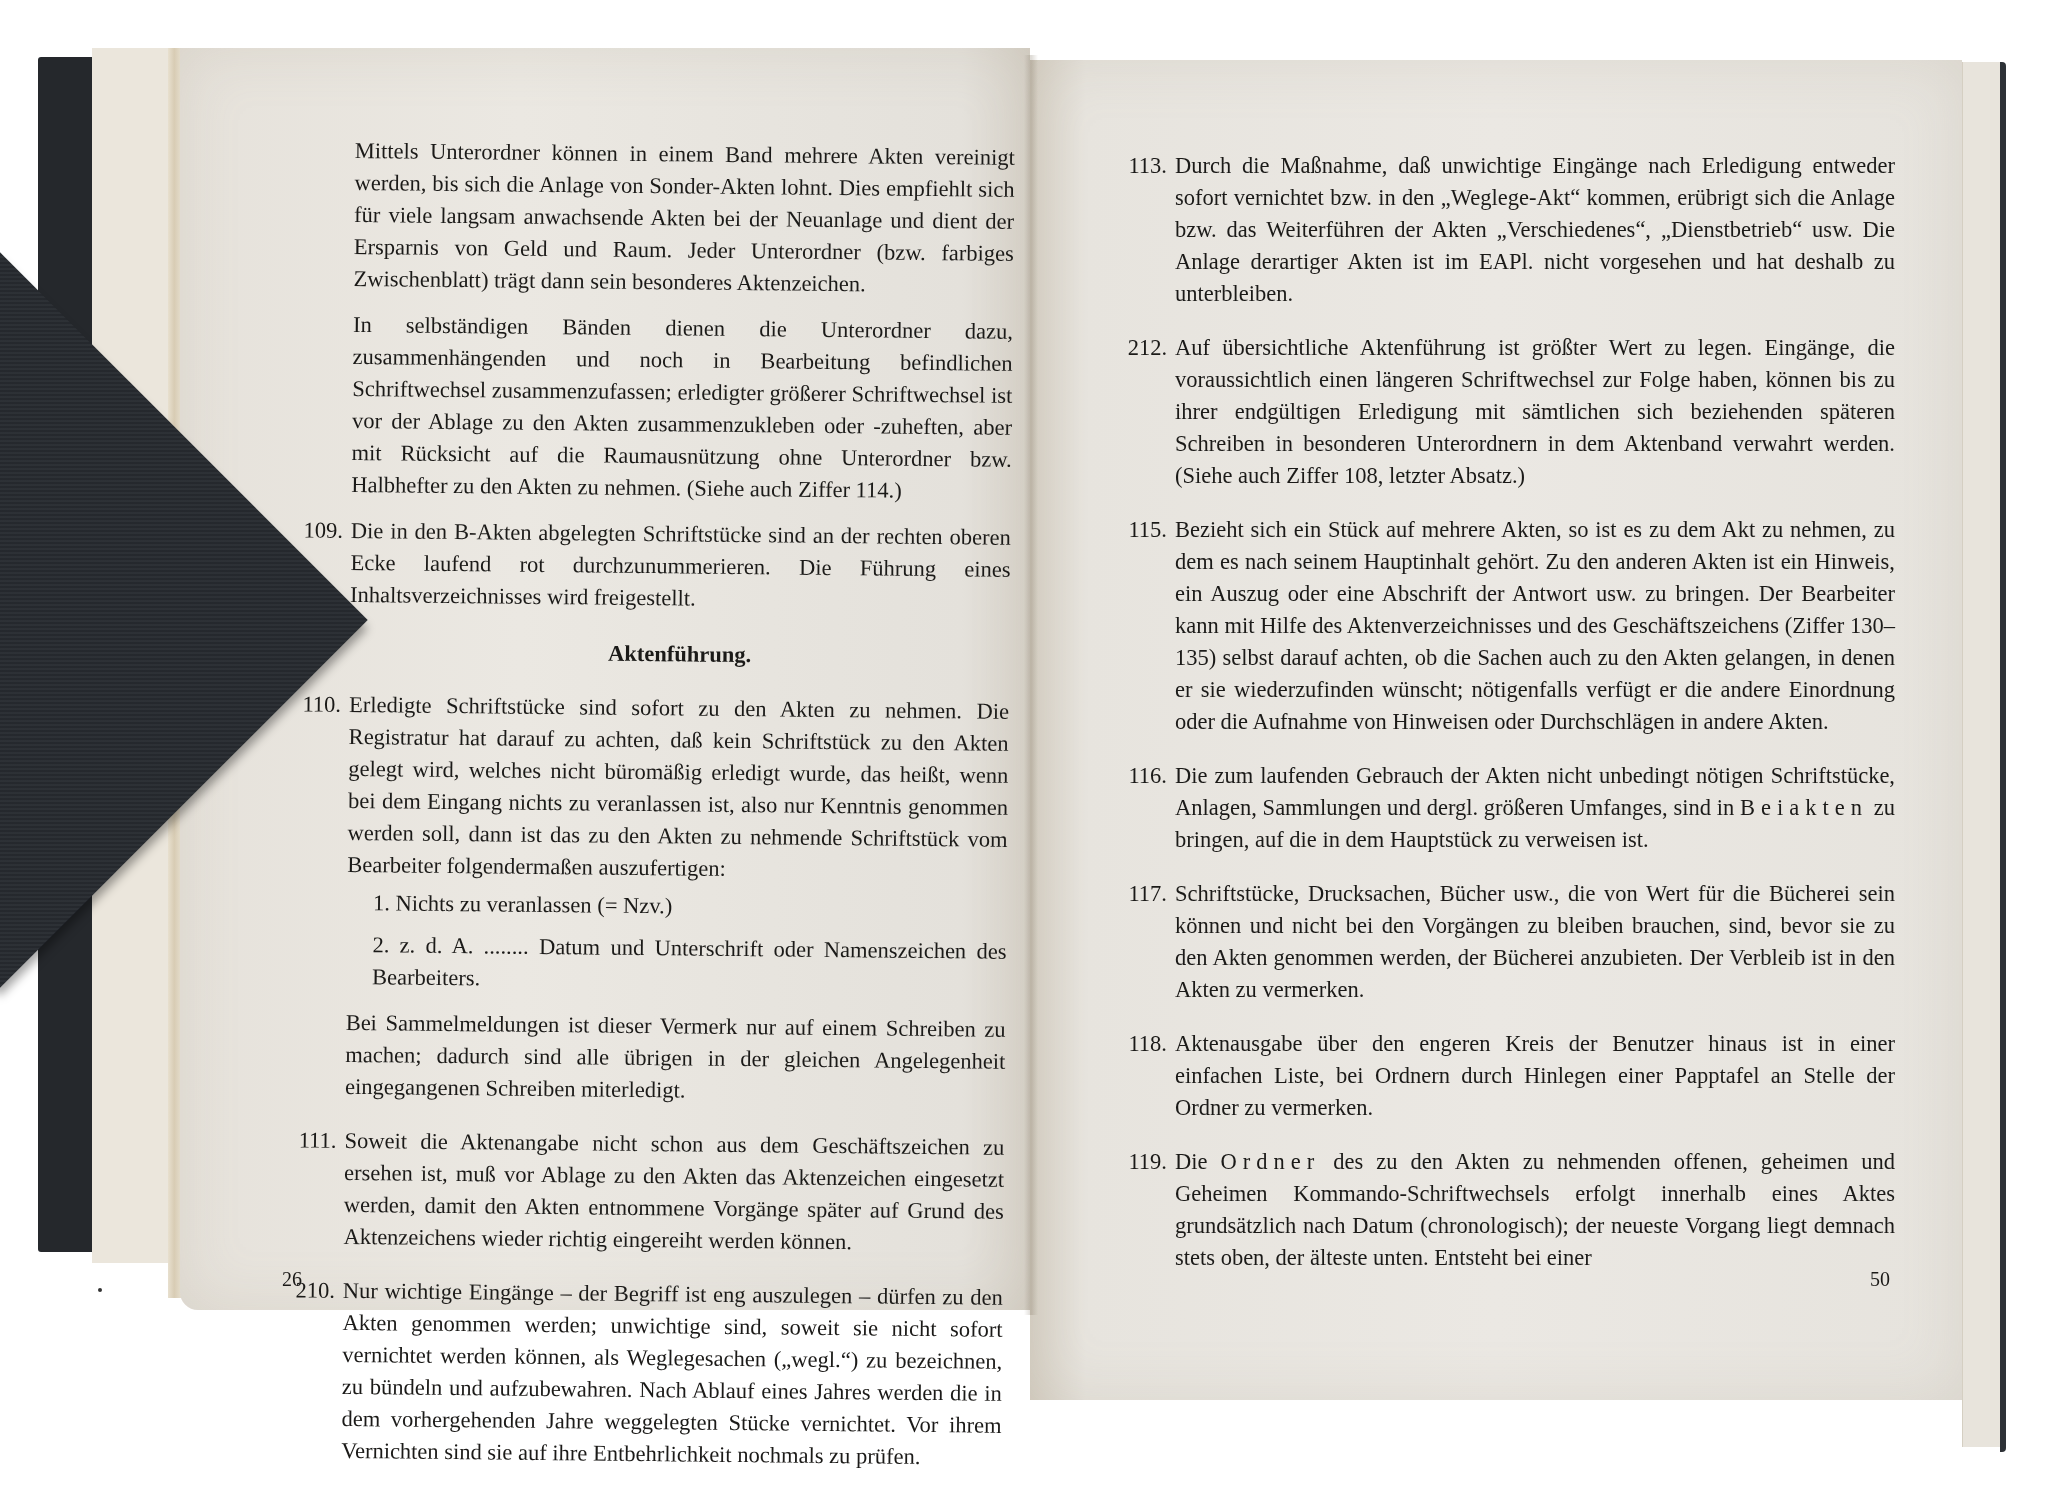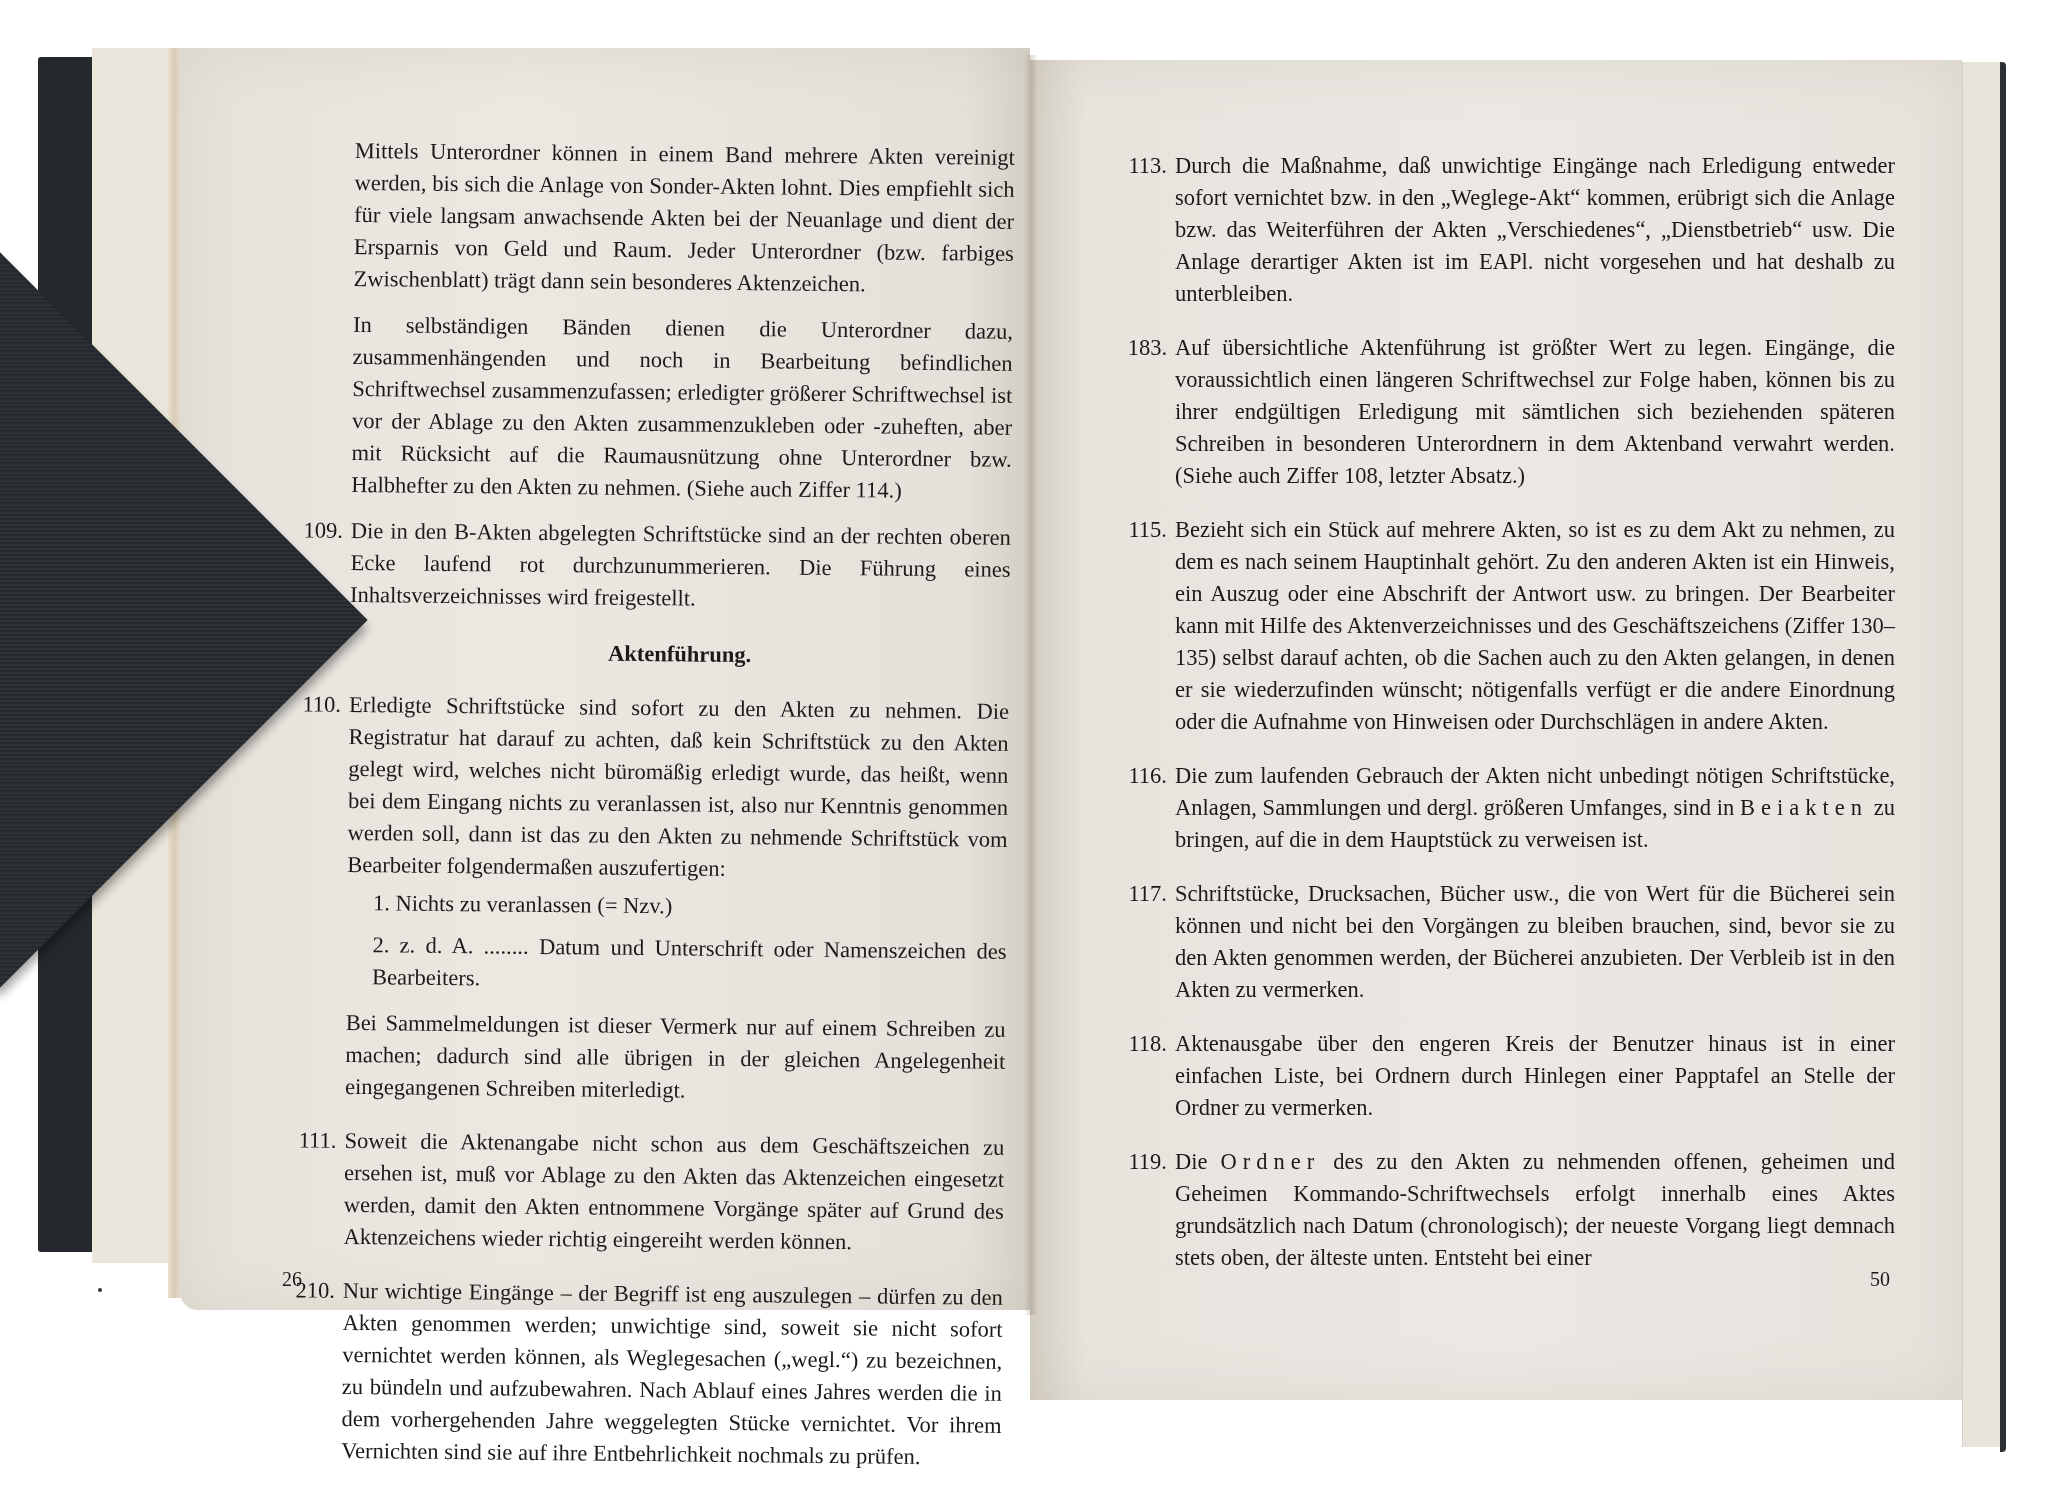--- a/index.html
+++ b/index.html
@@ -116,21 +116,21 @@
   </div>
 </div>
 <div class="page-num pn-left">26</div>
 
 <div class="text-block right-col">
   <div class="item">
     <span class="item-num">113.</span>
     <span>Durch die Maßnahme, daß unwichtige Eingänge nach Erledigung entweder sofort vernichtet bzw. in den „Weglege-Akt“ kommen, erübrigt sich die Anlage bzw. das Weiterführen der Akten „Verschiedenes“, „Dienstbetrieb“ usw. Die Anlage derartiger Akten ist im EAPl. nicht vorgesehen und hat deshalb zu unterbleiben.</span>
   </div>
   <div class="item">
-    <span class="item-num">183.</span>
+    <span class="item-num">212.</span>
     <span>Auf übersichtliche Aktenführung ist größter Wert zu legen. Eingänge, die voraussichtlich einen längeren Schriftwechsel zur Folge haben, können bis zu ihrer endgültigen Erledigung mit sämtlichen sich beziehenden späteren Schreiben in besonderen Unterordnern in dem Aktenband verwahrt werden. (Siehe auch Ziffer 108, letzter Absatz.)</span>
   </div>
   <div class="item">
     <span class="item-num">115.</span>
     <span>Bezieht sich ein Stück auf mehrere Akten, so ist es zu dem Akt zu nehmen, zu dem es nach seinem Hauptinhalt gehört. Zu den anderen Akten ist ein Hinweis, ein Auszug oder eine Abschrift der Antwort usw. zu bringen. Der Bearbeiter kann mit Hilfe des Aktenverzeichnisses und des Geschäftszeichens (Ziffer 130–135) selbst darauf achten, ob die Sachen auch zu den Akten gelangen, in denen er sie wiederzufinden wünscht; nötigenfalls verfügt er die andere Einordnung oder die Aufnahme von Hinweisen oder Durchschlägen in andere Akten.</span>
   </div>
   <div class="item">
     <span class="item-num">116.</span>
     <span>Die zum laufenden Gebrauch der Akten nicht unbedingt nötigen Schriftstücke, Anlagen, Sammlungen und dergl. größeren Umfanges, sind in</span>
     <span class="spaced">Beiakten</span>

